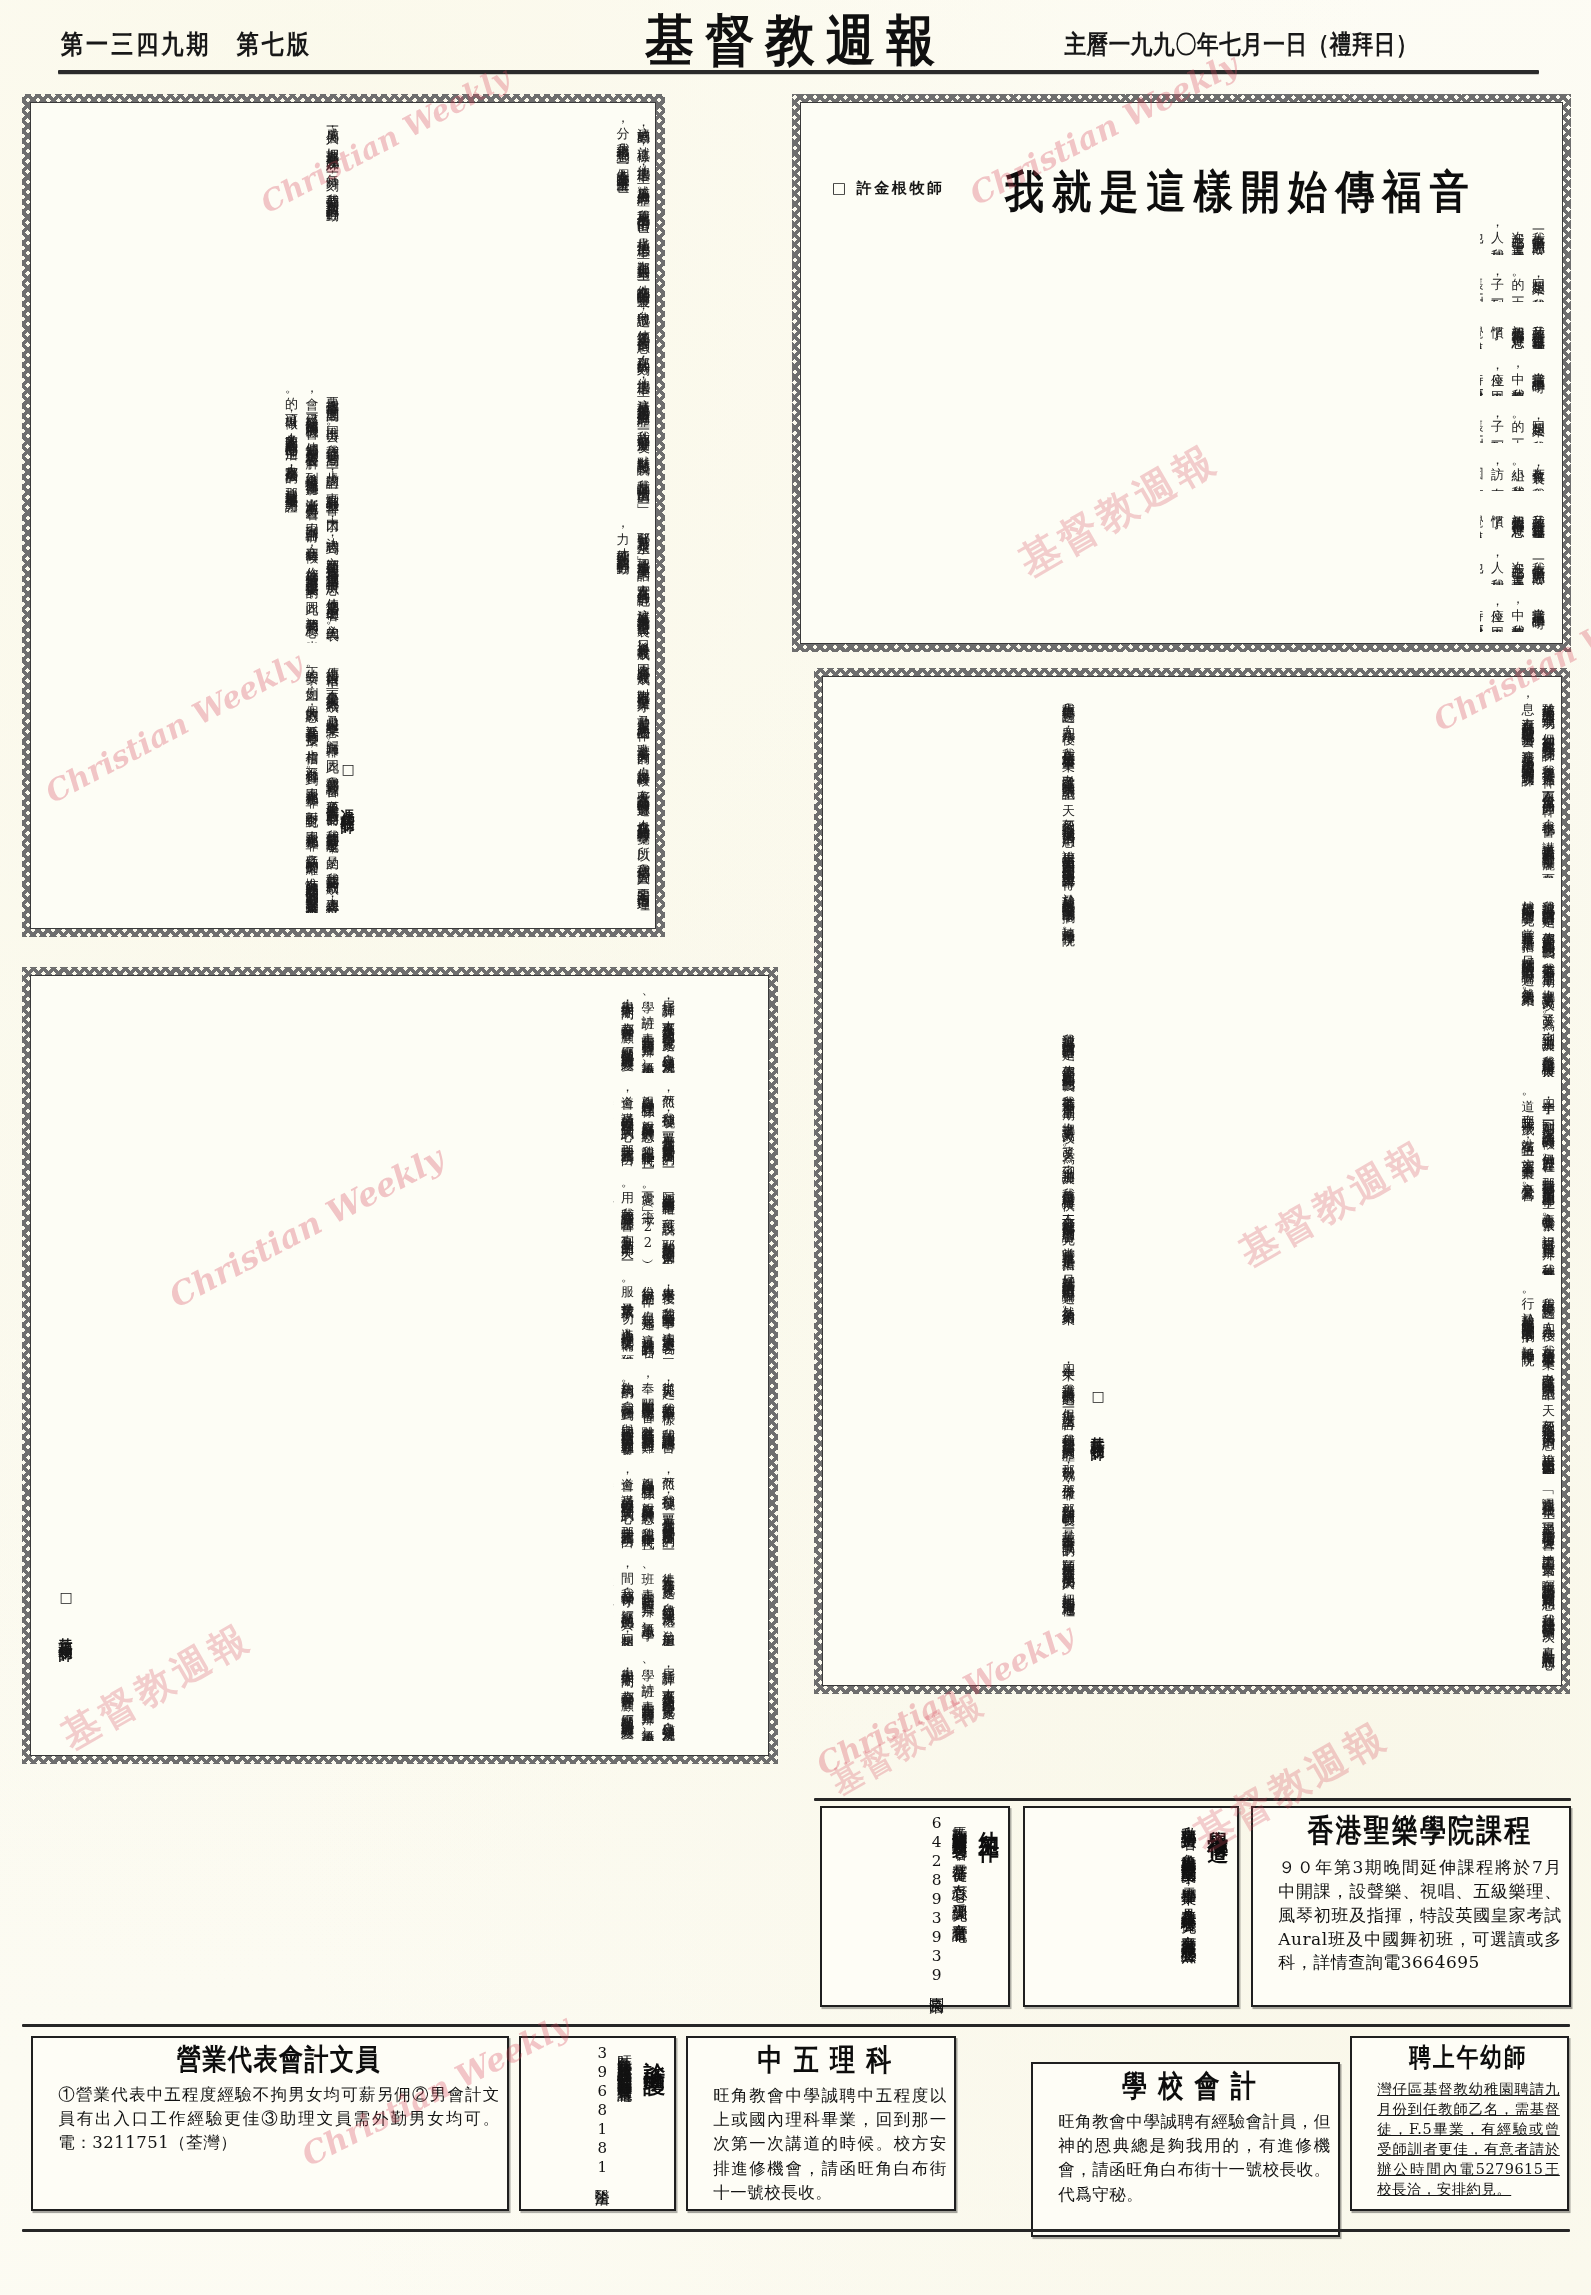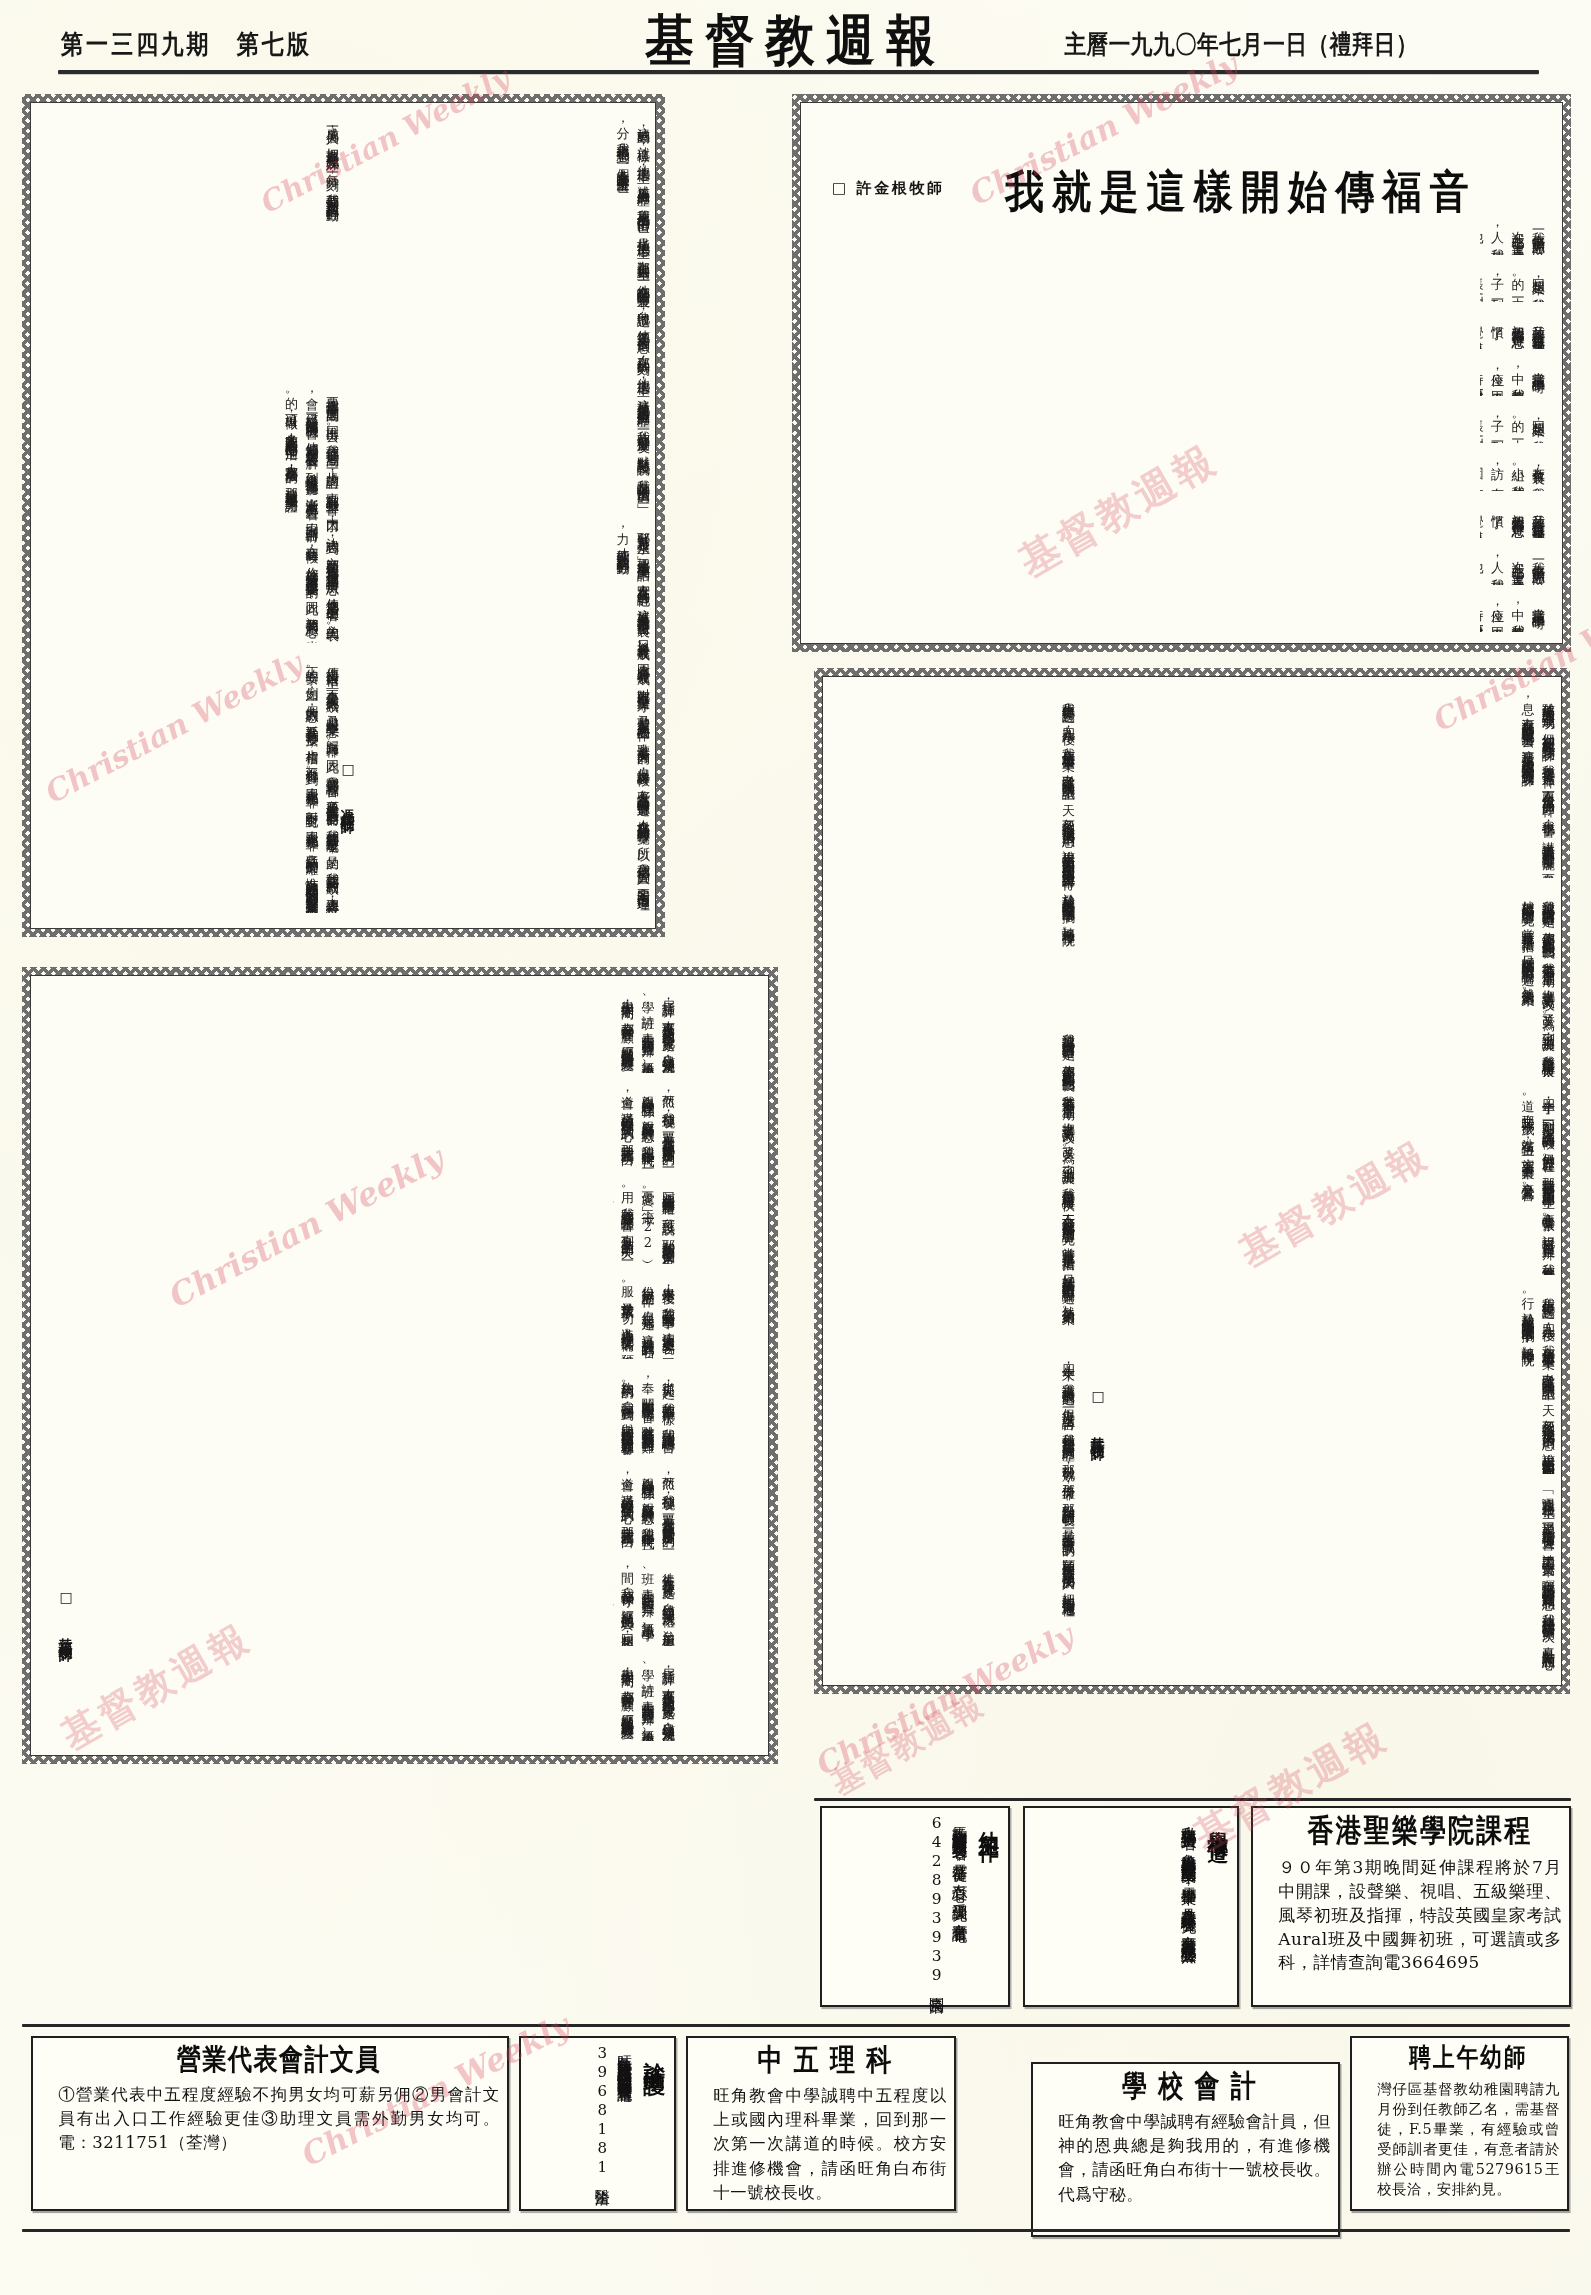--- a/index.html
+++ b/index.html
@@ -311,21 +311,21 @@
   <div class="ad-body">旺角教會中學誠聘中五程度以上或國內理科畢業，回到那一次第一次講道的時候。校方安排進修機會，請函旺角白布街十一號校長收。</div>
 </div>
 
 <div class="adbox" style="left:1031px;top:2036px;width:309px;height:175px;margin-top:26px;">
   <div class="ad-title" style="font-size:25px;letter-spacing:11.3px;">學校會計</div>
   <div class="ad-body">旺角教會中學誠聘有經驗會計員，但神的恩典總是夠我用的，有進修機會，請函旺角白布街十一號校長收。代爲守秘。</div>
 </div>
 
 <div class="adbox" style="left:1350px;top:2036px;width:219px;height:175px;">
   <div class="ad-title" style="font-size:21.6px;letter-spacing:2.1px;">聘上午幼師</div>
-  <div class="ad-body" style="font-size:14.4px;line-height:1.38;">灣仔區基督教幼稚園聘請九月份到任教師乙名，需基督徒，F.5畢業，有經驗或曾受師訓者更佳，有意者請於辦公時間內電5279615王校長洽，安排約見。</div>
+  <div class="ad-body" style="font-size:14.4px;line-height:1.38;text-decoration:underline;">灣仔區基督教幼稚園聘請九月份到任教師乙名，需基督徒，F.5畢業，有經驗或曾受師訓者更佳，有意者請於辦公時間內電5279615王校長洽，安排約見。</div>
 </div>
 
 <div class="hr-thick" style="left:21.6px;top:2229px;width:1548px;height:2.6px;"></div>
 
 <div class="wm" style="left:247px;top:123px;font-size:29px;transform:rotate(-28deg);">Christian Weekly</div>
 <div class="wm" style="left:956px;top:111px;font-size:31px;transform:rotate(-27deg);">Christian Weekly</div>
 <div class="wm" style="left:31px;top:710px;font-size:30px;transform:rotate(-28deg);">Christian Weekly</div>
 <div class="wm" style="left:1419px;top:638px;font-size:30px;transform:rotate(-28deg);">Christian Weekly</div>
 <div class="wm" style="left:154px;top:1208px;font-size:32px;transform:rotate(-28deg);">Christian Weekly</div>
 <div class="wm" style="left:802px;top:1682px;font-size:30px;transform:rotate(-28deg);">Christian Weekly</div>

